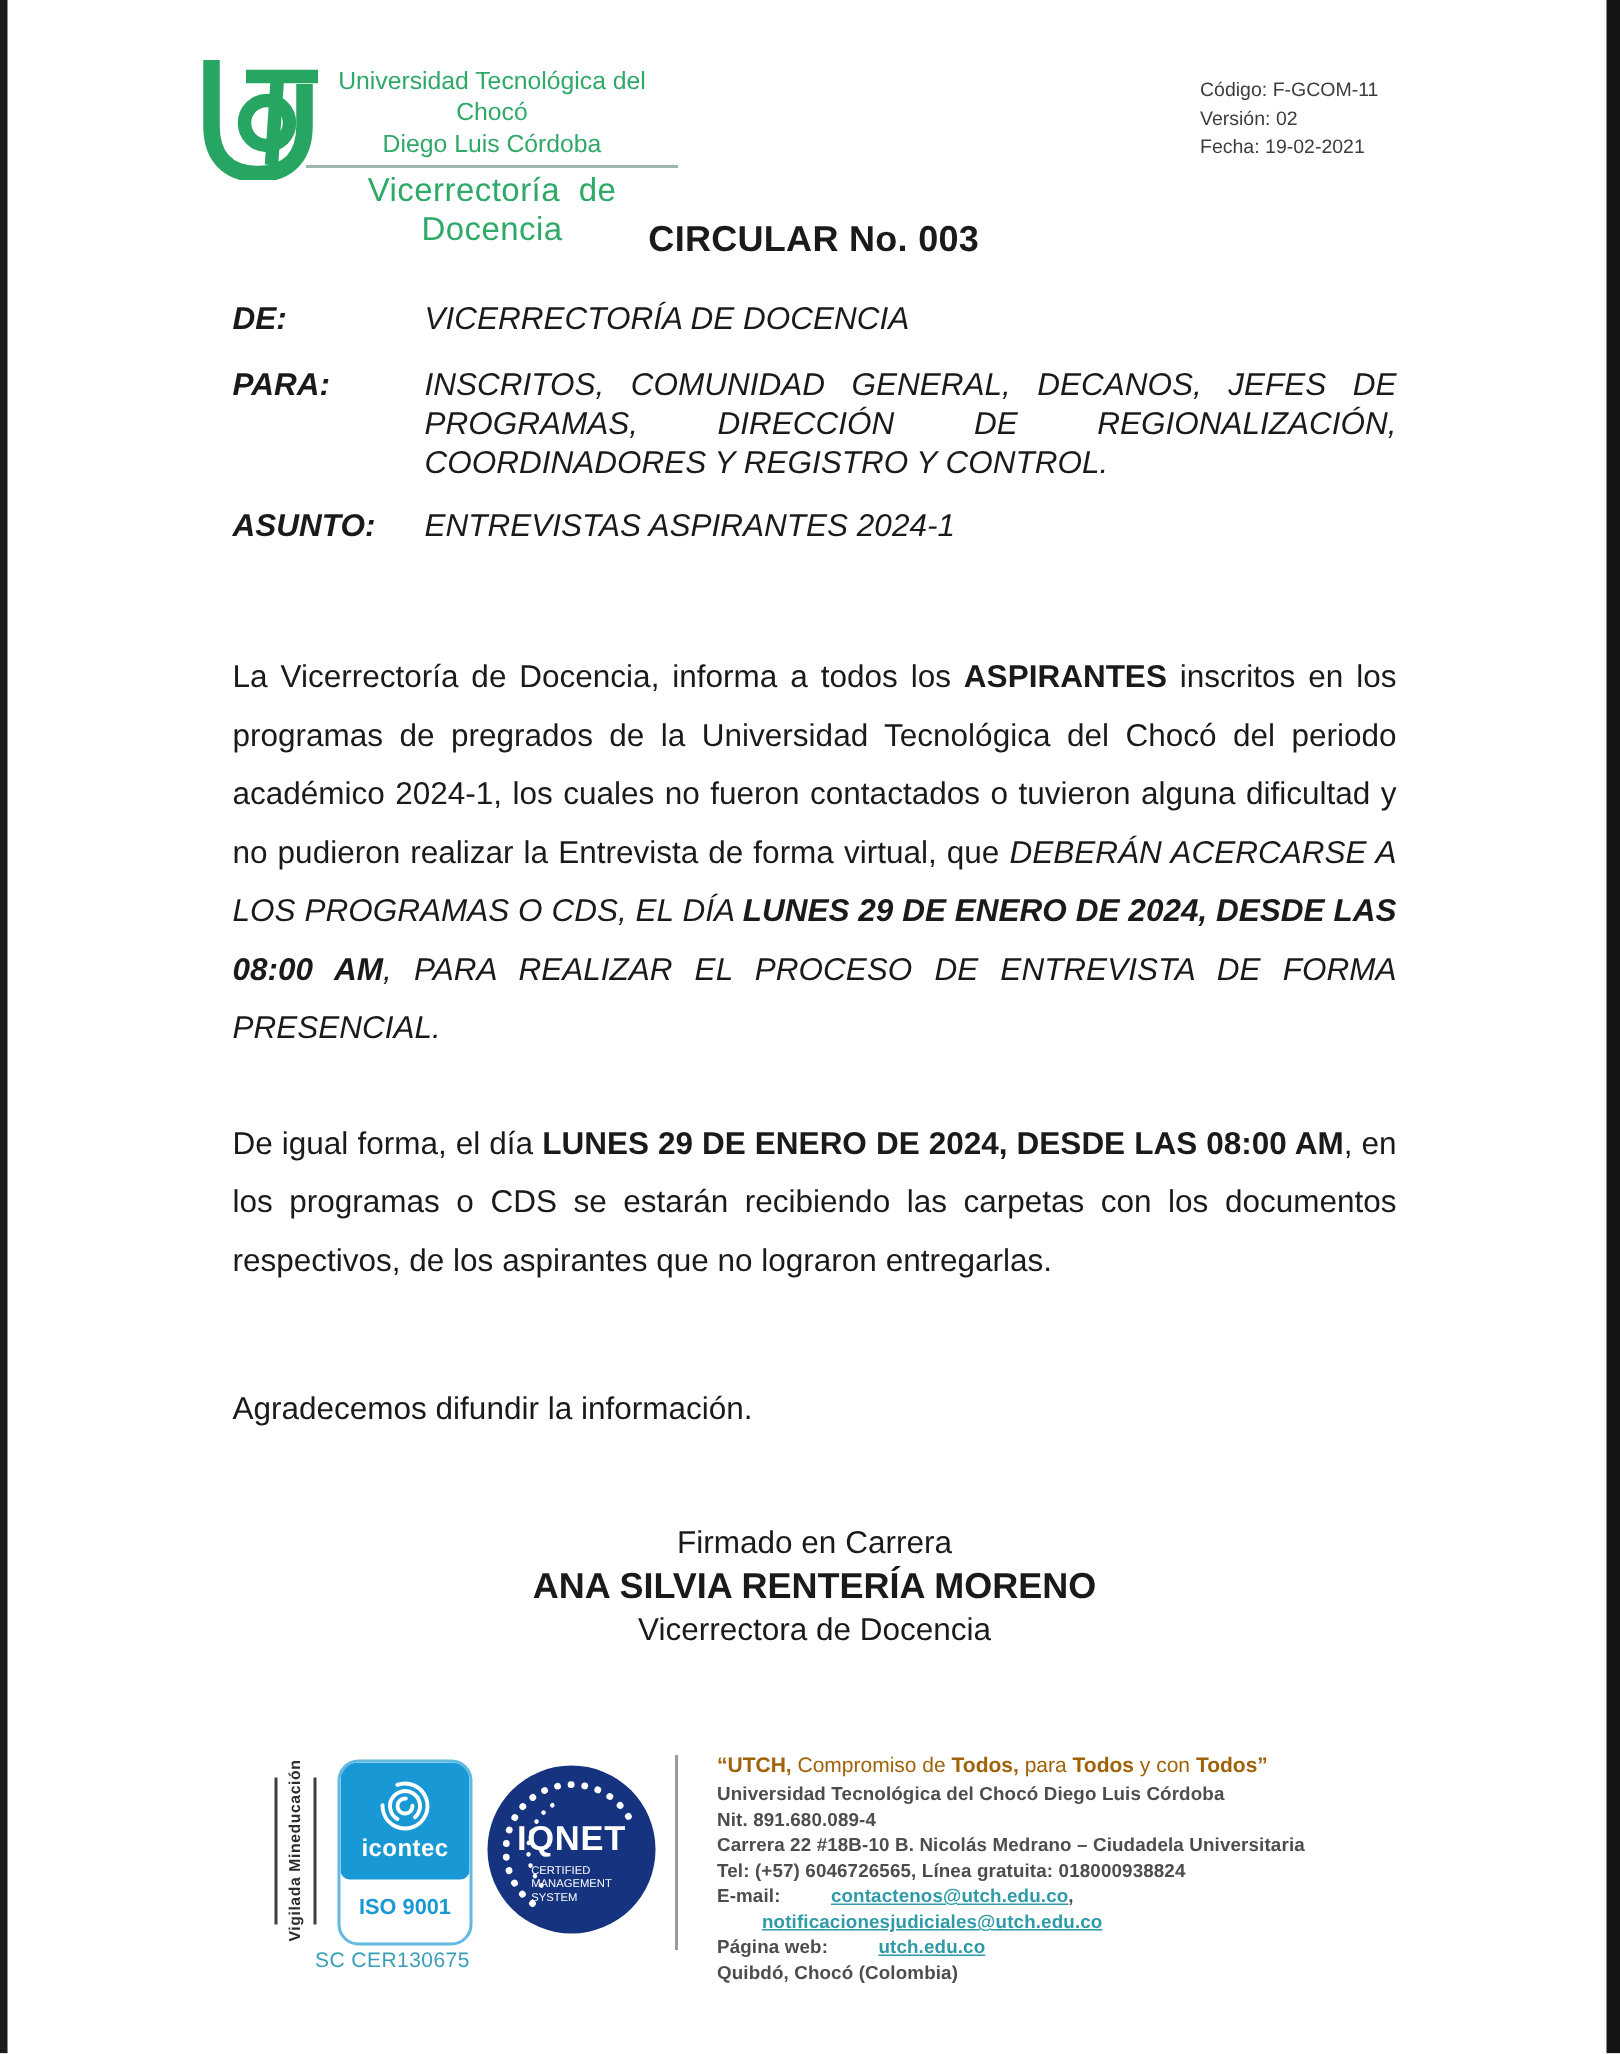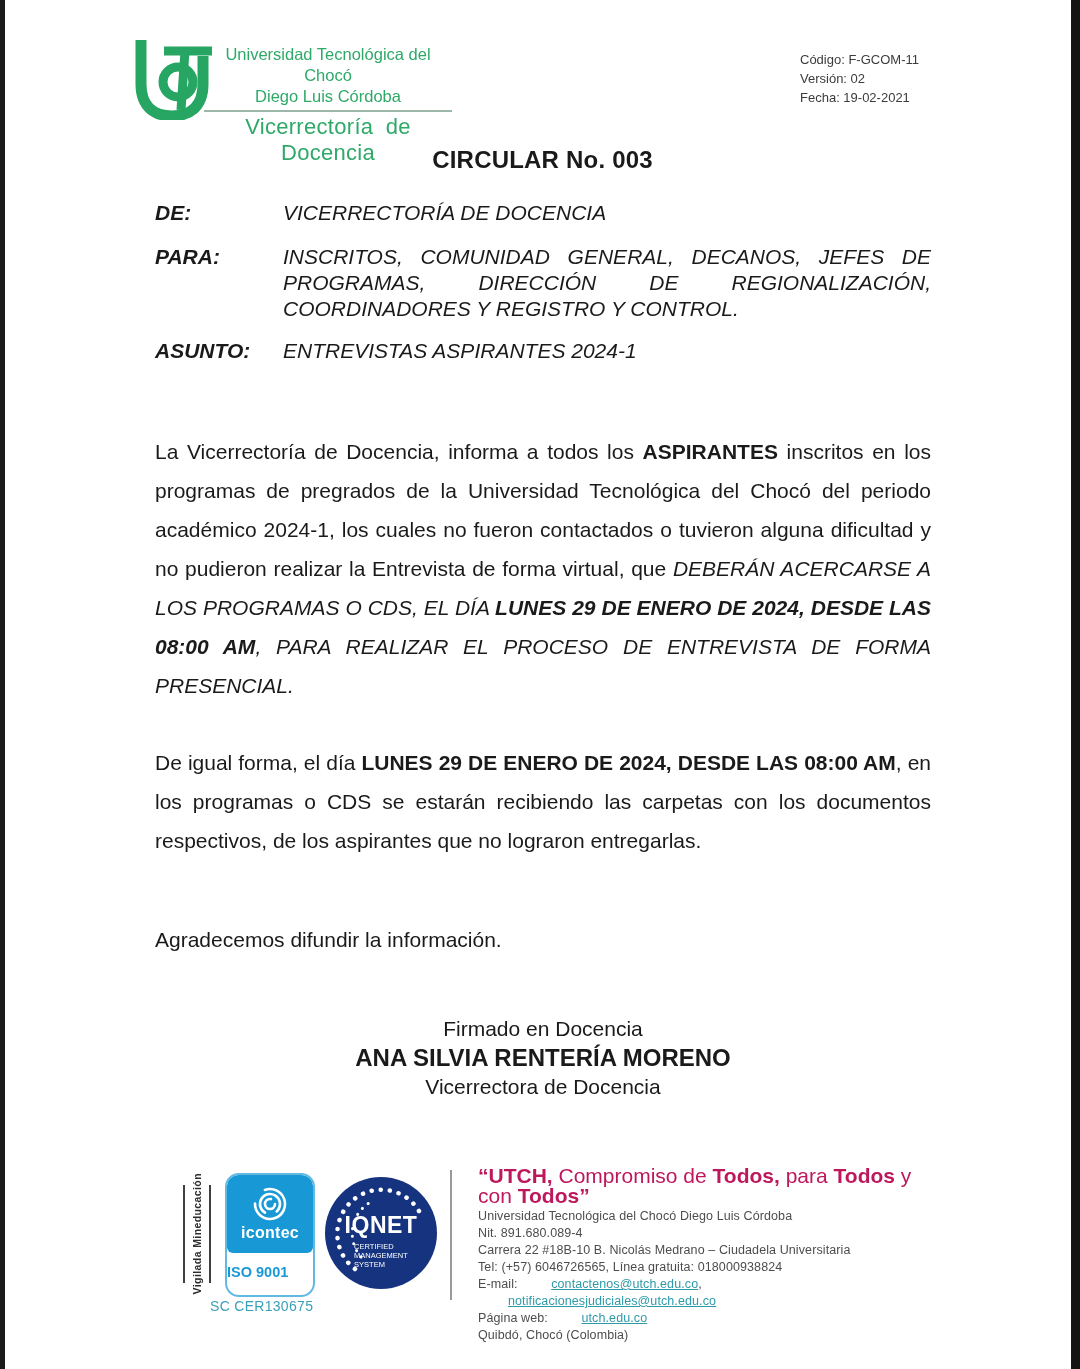--- a/index.html
+++ b/index.html
@@ -46,33 +46,33 @@
   .vigilada{position:absolute;left:183px;top:1185px;width:24px;height:98px;
             border-left:2px solid #3f3f3f;border-right:2px solid #3f3f3f;
             display:flex;align-items:center;justify-content:center;}
   .vigilada span{writing-mode:vertical-rl;transform:rotate(180deg);white-space:nowrap;
                  font-size:10.5px;font-weight:700;color:#2d2d2d;letter-spacing:.4px;}
   .icontec{position:absolute;left:225px;top:1173px;width:90px;height:124px;background:#fff;
            border:2px solid #62b9e2;border-radius:14px;overflow:hidden;box-sizing:border-box;}
   .icontec-top{background:#1899d6;height:78px;border-radius:10px 10px 6px 6px;
                display:flex;flex-direction:column;align-items:center;justify-content:center;}
   .icontec-name{color:#fff;font-weight:700;font-size:16px;letter-spacing:.3px;margin-top:2px;}
-  .icontec-iso{color:#1899d6;font-weight:700;font-size:14.5px;margin-top:11px;}
+  .icontec-iso{color:#1899d6;font-weight:700;font-size:14.5px;text-align:center;margin-top:11px;}
   .iqnet{position:absolute;left:325px;top:1177px;width:112px;height:112px;border-radius:50%;
          background:#16337f;display:flex;flex-direction:column;align-items:center;justify-content:center;}
   .iqnet-name{color:#fff;font-weight:700;font-size:23px;letter-spacing:.5px;margin-top:14px;}
   .iqnet-sub{color:#fff;font-size:7.5px;font-weight:400;text-align:left;line-height:9px;margin-top:3px;}
   .iqnet svg{position:absolute;left:0;top:0;}
   .cert-code{position:absolute;left:210px;top:1298px;width:110px;
              font-size:14px;color:#3aa0ba;letter-spacing:.3px;}
   .footer-divider{position:absolute;left:450px;top:1170px;width:2px;height:130px;background:#9a9a9a;}
 
   .footer-info{position:absolute;left:478px;top:1166px;width:440px;}
-  .slogan{font-size:21px;color:#be185d;line-height:20px;margin-bottom:2px;}
-  .info-line{font-size:12.5px;line-height:17px;color:#4d4d4d;font-weight:400;letter-spacing:.1px;}
+  .slogan{font-size:14px;color:#a16207;line-height:20px;margin-bottom:2px;}
+  .info-line{font-size:12.5px;line-height:17px;color:#4d4d4d;font-weight:700;letter-spacing:.1px;}
   .info-link{color:#2e9aa8;text-decoration:underline;cursor:pointer;margin-left:30px;}
 </style>
 </head>
 <body>
 
 <div class="page">
   <div class="edge-left"></div>
   <div class="edge-right"></div>
 
   <div class="logo-mark">
@@ -112,21 +112,21 @@
     </div>
   </div>
 
   <div class="body-text">
     <p><span>La Vicerrectoría de Docencia, informa a todos los </span><span class="b">ASPIRANTES</span><span> inscritos en los programas de pregrados de la Universidad Tecnológica del Chocó del periodo académico 2024-1, los cuales no fueron contactados o tuvieron alguna dificultad y no pudieron realizar la Entrevista de forma virtual, que </span><span class="i">DEBERÁN ACERCARSE A LOS PROGRAMAS O CDS, EL DÍA </span><span class="bi">LUNES 29 DE ENERO DE 2024, DESDE LAS 08:00 AM</span><span class="i">, PARA REALIZAR EL PROCESO DE ENTREVISTA DE FORMA PRESENCIAL.</span></p>
     <p class="p2"><span>De igual forma, el día </span><span class="b">LUNES 29 DE ENERO DE 2024, DESDE LAS 08:00 AM</span><span>, en los programas o CDS se estarán recibiendo las carpetas con los documentos respectivos, de los aspirantes que no lograron entregarlas.</span></p>
     <p class="p3">Agradecemos difundir la información.</p>
   </div>
 
   <div class="signature">
-    <div>Firmado en Docencia</div>
+    <div>Firmado en Carrera</div>
     <div class="sig-name">ANA SILVIA RENTERÍA MORENO</div>
     <div>Vicerrectora de Docencia</div>
   </div>
 
   <div class="vigilada">
     <span>Vigilada Mineducación</span>
   </div>
 
   <div class="icontec">
     <div class="icontec-top">

